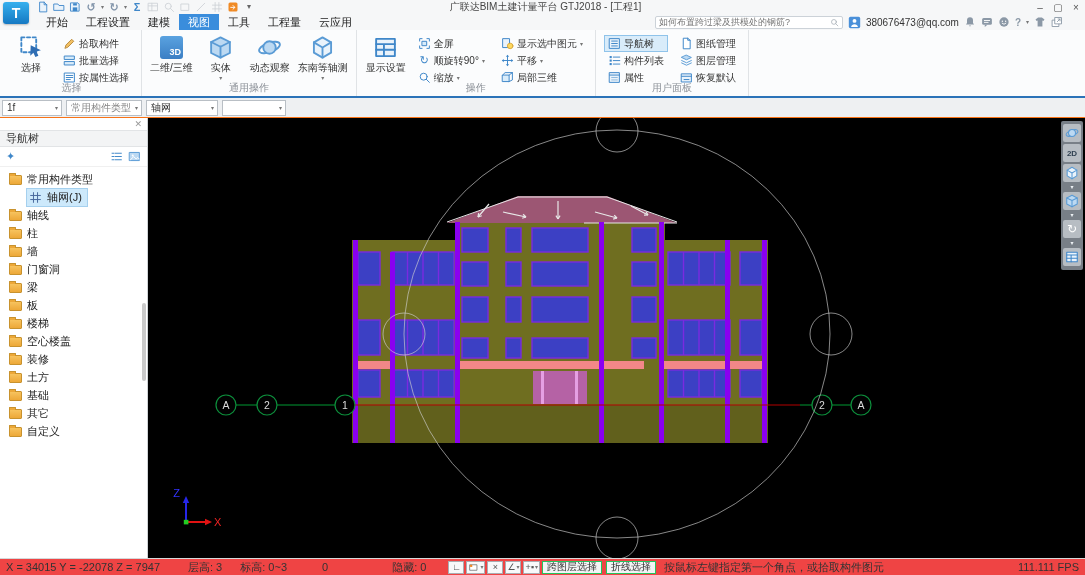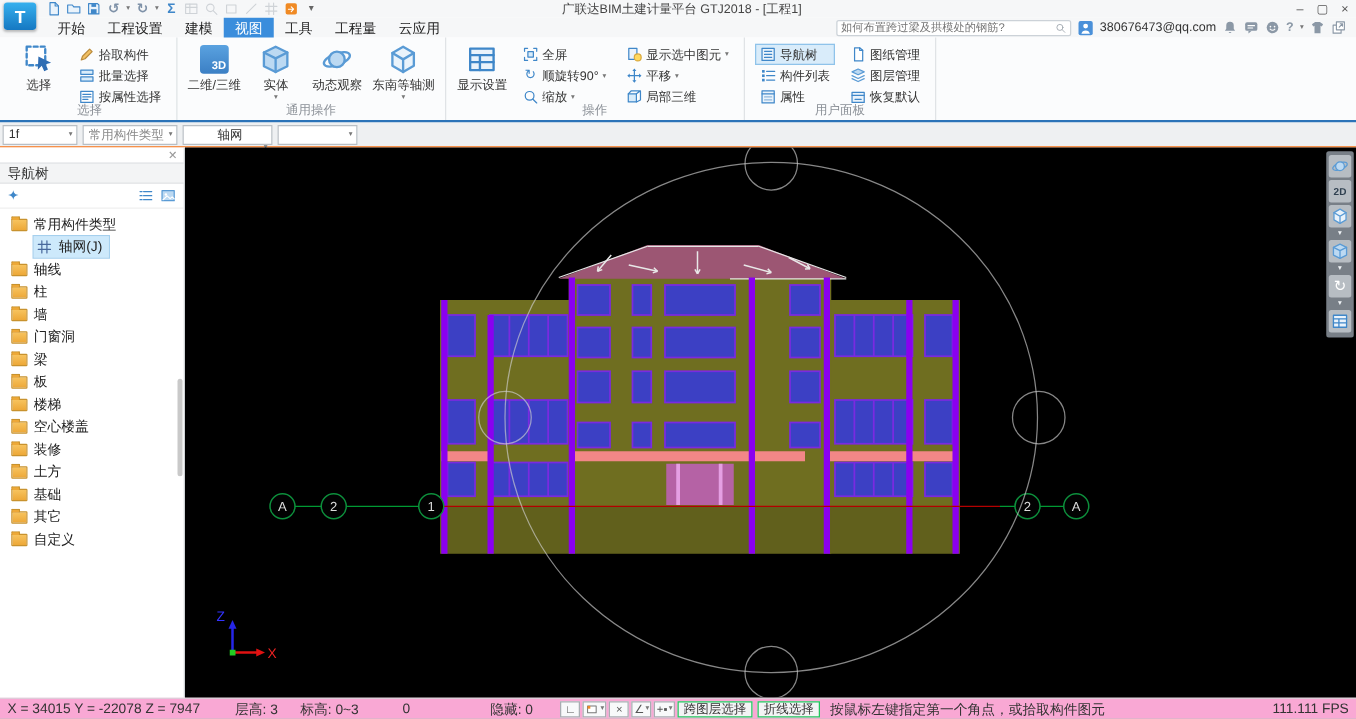--- a/index.html
+++ b/index.html
@@ -19,21 +19,21 @@
   .tg.bluegray{color:#7f92a8}.tg.sumc{color:#3f87c9}.tg.morec{color:#666;font-size:8px}
   .tb-title{position:absolute;left:6px;right:0;text-align:center;font-size:10px;color:#444;pointer-events:none}
   .wctrl{margin-left:auto;display:flex;z-index:7}
   .wctrl span{width:18px;text-align:center;font-size:10px;color:#555;cursor:default}
 
   
   .tabrow{height:16px;background:#f6f7f8;display:flex;align-items:center}
   .tabs{display:flex;margin-left:37px;height:100%}
   .tab{padding:0 9px;font-size:11px;color:#222;display:flex;align-items:center;white-space:nowrap}
   .tab.active{background:#3a8ddc;color:#fff}
-  .tr-right{margin-left:auto;display:flex;align-items:center;gap:5px;padding-right:8px}
+  .tr-right{margin-left:auto;display:flex;align-items:center;gap:5px;padding-right:22px}
   .search{width:188px;height:13px;border:1px solid #ccd2d8;background:#fff;display:flex;align-items:center;border-radius:2px}
   .search input{flex:1;border:none;outline:none;font-size:9px;color:#888;padding:0 3px;height:10px;background:transparent;font-family:inherit}
   .search .icn{width:9px;height:9px;margin-right:3px}
   .avatar{width:13px;height:13px}
   .email{font-size:10px;color:#333;white-space:nowrap}
   .tr-ic{width:12px;height:12px}
   .helpg{font-size:10px;color:#8b98a6;font-weight:bold}
 
   
   .ribbon{height:66px;background:#fbfcfd;display:flex;align-items:stretch;padding-left:2px}
@@ -76,21 +76,21 @@
 
   .viewport{flex:1;background:#000;position:relative;overflow:hidden}
   .viewport svg.scene{position:absolute;inset:0;width:100%;height:100%}
   .vtoolbar{position:absolute;right:2px;top:3px;width:22px;background:rgba(130,138,146,.92);border-radius:2px;display:flex;flex-direction:column;align-items:center;padding:3px 0 4px;gap:2px;z-index:5}
   .vtb{width:18px;height:18px;background:#b7bdc3;border-radius:2px;display:flex;align-items:center;justify-content:center;color:#fff;font-size:12px}
   .vtb .icn{width:14px;height:14px}
   .badge2d{font-size:8px;color:#2f4050;font-weight:bold}
   .vdd{font-size:6px;color:#eef2f5;height:6px;line-height:6px}
 
   
-  .statusbar{height:17px;background:#f9a8d4;border-top:1px solid #d5d8da;display:flex;align-items:center;font-size:11px;color:#333;padding:0 6px;white-space:nowrap}
+  .statusbar{height:17px;background:#ef4444;border-top:1px solid #d5d8da;display:flex;align-items:center;font-size:11px;color:#333;padding:0 6px;white-space:nowrap}
   .sb-coords{display:inline-block;width:178px}
   .sb-ic{height:13px;min-width:16px;border:1px solid #a9adb2;background:#f8f9fa;display:inline-flex;align-items:center;justify-content:center;font-size:9px;color:#555;margin-right:2px;padding:0 1px;gap:1px}
   .sb-ic .icn{width:11px;height:11px}
   .sb-btn{height:13px;border:1px solid #22c55e;background:#f3f4f5;font-size:10px;padding:0 4px;display:inline-flex;align-items:center;margin-right:4px;color:#333}
   .sb-hint{margin-left:4px}
   .sb-fps{margin-left:auto}
 </style>
 </head>
 <body>
 
@@ -445,21 +445,21 @@
 
 <div class="ctxbar" id="ctxbar">
     <div class="sel" style="width: 60px;">
       <span class="val">1f</span>
       <span class="dd">▾</span>
     </div>
     <div class="sel" style="width: 76px;">
       <span class="val muted">常用构件类型</span>
       <span class="dd">▾</span>
     </div>
-    <div class="sel" style="width: 72px; flex-direction: column;">
+    <div class="sel" style="width: 72px;">
       <span class="val">轴网</span>
       <span class="dd">▾</span>
     </div>
     <div class="sel" style="width: 64px;">
       <span class="val"></span>
       <span class="dd">▾</span>
     </div>
   </div>
 
 <div class="main">

